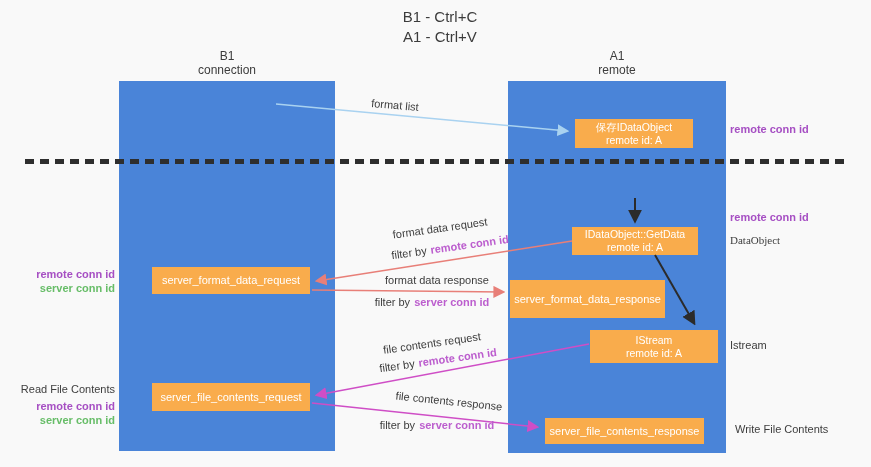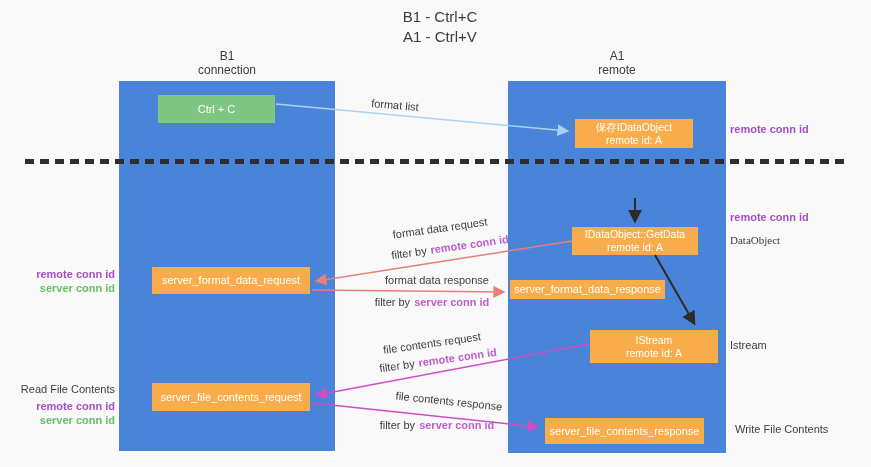--- a/index.html
+++ b/index.html
@@ -68,40 +68,37 @@
     </defs>
     <line x1="276" y1="104" x2="567" y2="131" stroke="var(--arrow-blue,#a9d2f0)" stroke-width="1.5" marker-end="url(#ah-blue)"></line>
     <line x1="635" y1="198" x2="635" y2="221" stroke="var(--arrow-black,#2b2b2b)" stroke-width="2" marker-end="url(#ah-black)"></line>
     <line x1="655" y1="255" x2="694" y2="323" stroke="var(--arrow-black,#2b2b2b)" stroke-width="2" marker-end="url(#ah-black)"></line>
     <line x1="572" y1="241" x2="317" y2="281" stroke="var(--arrow-red,#e87f78)" stroke-width="1.5" marker-end="url(#ah-red)"></line>
     <line x1="312" y1="290" x2="503" y2="292" stroke="var(--arrow-red,#e87f78)" stroke-width="1.5" marker-end="url(#ah-red)"></line>
     <line x1="589" y1="344" x2="317" y2="395" stroke="var(--arrow-magenta,#cf4ec6)" stroke-width="1.5" marker-end="url(#ah-magenta)"></line>
     <line x1="312" y1="403" x2="537" y2="427" stroke="var(--arrow-magenta,#cf4ec6)" stroke-width="1.5" marker-end="url(#ah-magenta)"></line>
   </svg>
 
-  <div class="abs box green" style="left:158px;top:95px;width:117px;height:28px;">
-    <span>Ctrl + C</span>
-  </div>
 
   <div class="abs box orange two-line" style="left:575px;top:119px;width:118px;height:29px;">
     <div>保存IDataObject</div>
     <div>remote id: A</div>
   </div>
 
 
   <div class="abs box orange two-line" style="left:572px;top:227px;width:126px;height:28px;">
     <div>IDataObject::GetData</div>
     <div>remote id: A</div>
   </div>
 
   <div class="abs box orange" style="left:152px;top:267px;width:158px;height:27px;">
     <span>server_format_data_request</span>
   </div>
 
-  <div class="abs box orange" style="left:510px;top:280px;width:155px;height:19px;text-align:center;">
+  <div class="abs box orange" style="left:510px;top:280px;width:155px;height:38px;text-align:center;">
     <span>server_format_data_response</span>
   </div>
 
   <div class="abs box orange two-line" style="left:590px;top:330px;width:128px;height:33px;">
     <div>IStream</div>
     <div>remote id: A</div>
   </div>
 
   <div class="abs box orange" style="left:152px;top:383px;width:158px;height:28px;">
     <span>server_file_contents_request</span>

